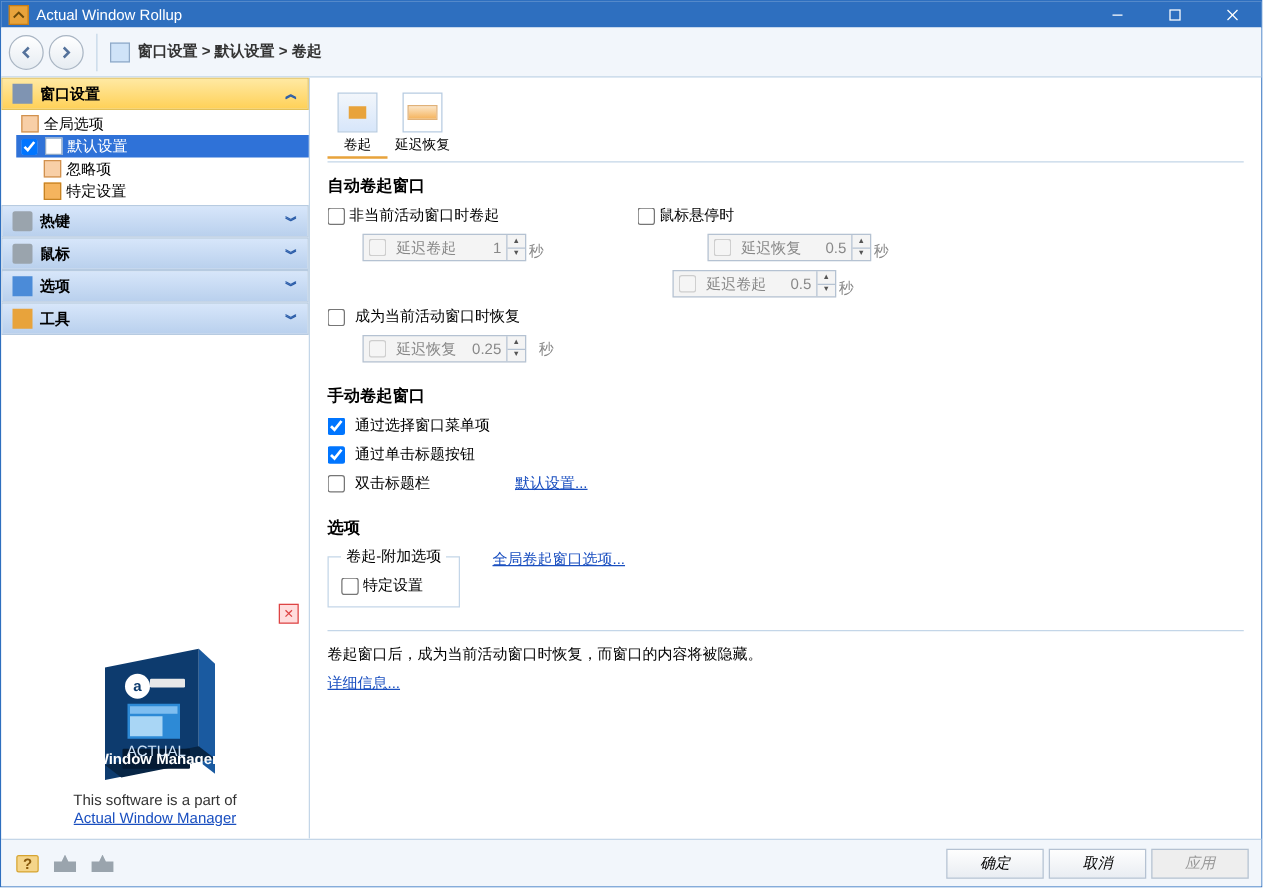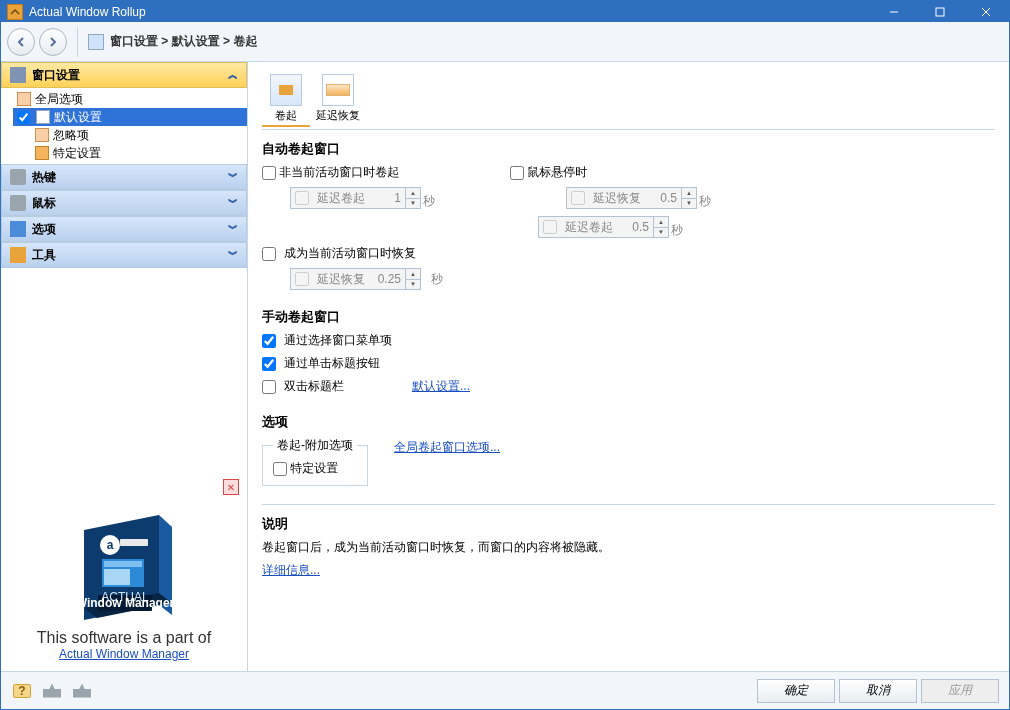--- a/index.html
+++ b/index.html
@@ -38,21 +38,21 @@
 .tree-item { display:flex; align-items:center; height:18px; padding-left:4px; gap:4px; cursor:pointer; }
 .tree-item.selected { background:#2f72d8; color:#fff; }
 .tree-item.level2 { padding-left: 22px; }
 .ti-icon { width:14px; height:14px; display:inline-block; }
 .ti-icon.folder { background:#fff; border:1px solid #8fa9c7; }
 .ti-icon.doc { background:#f8cfa7; border:1px solid #d1914e; }
 .ti-icon.doc2 { background:#f5b45e; border:1px solid #c78323; }
 .tree-item input[type=checkbox] { width:13px; height:13px; margin-right:2px; }
 
 .promo-box { width:120px; height:120px; margin:4px 0; }
-.promo-text { font-size:16px; color:#333; text-align:center; }
+.promo-text { font-size:12px; color:#333; text-align:center; }
 .promo-link { font-size:12px; color:#1a4fc0; text-decoration:underline; cursor:pointer; }
 
 
 .content { flex:1; padding: 10px 14px; overflow:auto; }
 .tabs { display:flex; gap:4px; border-bottom:1px solid #c4d6e8; padding-bottom:2px; margin-bottom:10px; }
 .tab { width:48px; text-align:center; cursor:pointer; padding:2px; }
 .tab.active { border-bottom:2px solid #e8a33b; }
 .tab .tab-icon { width:32px; height:32px; margin:0 auto 2px; border:1px solid #b7cbe1; background:linear-gradient(#f2f6fb,#d7e6fa); display:flex; align-items:center; justify-content:center; }
 .tab .tab-icon.t1::after { content:""; width:14px; height:10px; background:#e8a33b; }
 .tab .tab-icon.t2 { background:#fff; }
@@ -312,21 +312,20 @@
             <legend>卷起-附加选项</legend>
             <input type="checkbox" style=""> <label>特定设置</label>
           </fieldset>
           <a class="link" style="margin-left:18px; margin-top:2px;">全局卷起窗口选项...</a>
         </div>
       </div>
 
       <div class="hr"></div>
 
       <div class="section">
-        <div class="section-title">说明</div>
         <div style="margin-bottom:6px;">卷起窗口后，成为当前活动窗口时恢复，而窗口的内容将被隐藏。</div>
         <a class="link">详细信息...</a>
       </div>
 
     </div>
   </div>
 
   <div class="footer">
     <div class="ft-left">
       <div class="ft-icon help">

